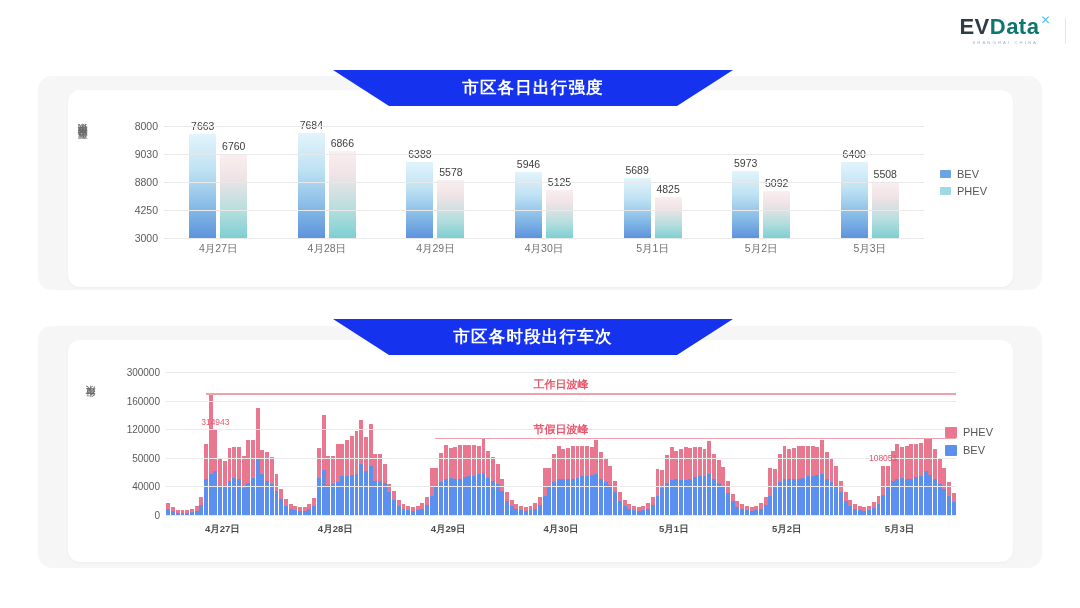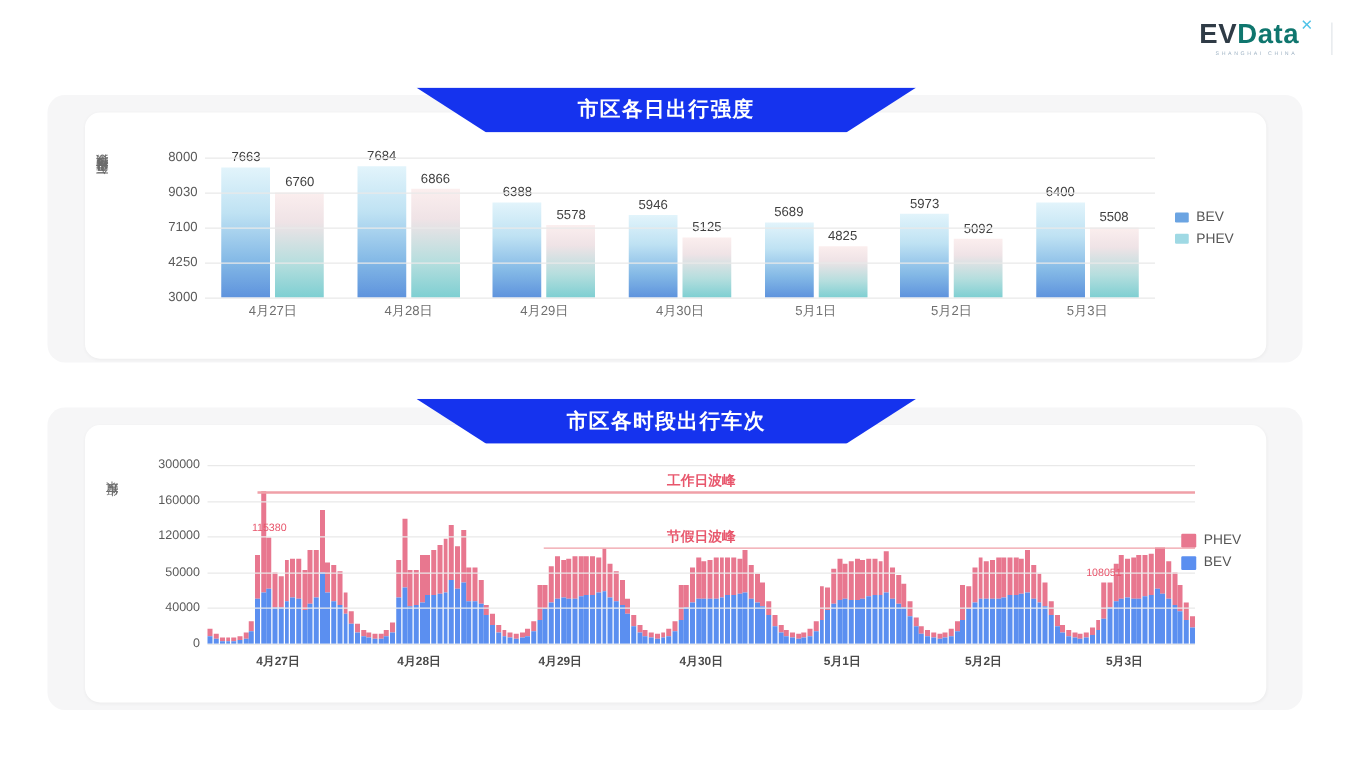--- a/index.html
+++ b/index.html
@@ -84,21 +84,21 @@
   }
   .c1-plot{position:absolute;left:96px;top:36px;width:760px;height:112px;}
   .c1-grid{position:absolute;left:0;right:0;height:1px;background:#e9e9e9;}
   .c1-ytick{
     position:absolute;right:calc(100% + 6px);
     font-size:10.5px;color:#5a5a5a;transform:translateY(-50%);
     white-space:nowrap;
   }
   .c1-groups{position:absolute;left:0;top:0;right:0;bottom:0;display:flex;}
   .c1-group{flex:1;position:relative;display:flex;justify-content:center;align-items:flex-end;gap:4px;}
-  .c1-bar{width:39px;position:relative;}
+  .c1-bar{width:27px;position:relative;}
   .c1-bar.bev {background:linear-gradient(180deg,#e2f4fb 0%,#bfe2f3 35%,#84b9e6 72%,#5e93dd 100%);}
   .c1-bar.phev{background:linear-gradient(180deg,#fbeeee 0%,#efe3e6 28%,#b5dede 68%,#7ecfd2 100%);}
   .c1-val{
     position:absolute;bottom:100%;left:50%;transform:translateX(-50%);
     font-size:10.5px;color:#404040;margin-bottom:2px;white-space:nowrap;
   }
   .c1-xlabels{position:absolute;left:96px;top:152px;width:760px;display:flex;}
   .c1-xlabel{flex:1;text-align:center;font-size:10.5px;color:#6f6f6f;}
   .c1-legend{position:absolute;right:26px;top:78px;display:flex;flex-direction:column;gap:5px;}
   .lg-item{display:flex;align-items:center;gap:6px;font-size:11px;color:#555;}
@@ -208,21 +208,21 @@
           <div class="c1-bar phev" style="height: 50.16%;">
             <div class="c1-val">5508</div>
           </div>
         </div>
       </div>
   <div class="c1-grid" style="top: 100%;"></div>
       <div class="c1-ytick" style="top: 100%;">3000</div>
       <div class="c1-grid" style="top: 75%;"></div>
       <div class="c1-ytick" style="top: 75%;">4250</div>
       <div class="c1-grid" style="top: 50%;"></div>
-      <div class="c1-ytick" style="top: 50%;">7100</div>
+      <div class="c1-ytick" style="top: 50%;">8800</div>
       <div class="c1-grid" style="top: 25%;"></div>
       <div class="c1-ytick" style="top: 25%;">9030</div>
       <div class="c1-grid" style="top: 0%;"></div>
       <div class="c1-ytick" style="top: 0%;">8000</div>
     </div>
   <div class="c1-xlabels" id="c1xlabels">
       <div class="c1-xlabel">4月27日</div>
       <div class="c1-xlabel">4月28日</div>
       <div class="c1-xlabel">4月29日</div>
       <div class="c1-xlabel">4月30日</div>
@@ -932,21 +932,21 @@
       <div class="c2-grid" style="top: 40%;"></div>
       <div class="c2-ytick" style="top: 40%;">120000</div>
       <div class="c2-grid" style="top: 20%;"></div>
       <div class="c2-ytick" style="top: 20%;">160000</div>
       <div class="c2-grid" style="top: 0%;"></div>
       <div class="c2-ytick" style="top: 0%;">300000</div>
       <div class="c2-annline" style="top: 14.7095%; left: 5%; width: 95%;"></div>
       <div class="c2-anntext" style="top: calc(14.7095% - 16px); left: 50%;">工作日波峰</div>
       <div class="c2-annline" style="top: 45.9745%; left: 34%; width: 66%;"></div>
       <div class="c2-anntext" style="top: calc(45.9745% - 16px); left: 50%;">节假日波峰</div>
-      <div class="c2-peaklabel" style="top: calc(40.5% - 13px); left: 6.25%;">115380</div>
+      <div class="c2-peaklabel" style="top: calc(40.5% - 13px); left: 6.25%;">314943</div>
       <div class="c2-peaklabel" style="top: calc(66% - 13px); left: 90.7738%;">108051</div>
     </div>
   <div class="c2-xlabels" id="c2xlabels">
       <div class="c2-xlabel">4月27日</div>
       <div class="c2-xlabel">4月28日</div>
       <div class="c2-xlabel">4月29日</div>
       <div class="c2-xlabel">4月30日</div>
       <div class="c2-xlabel">5月1日</div>
       <div class="c2-xlabel">5月2日</div>
       <div class="c2-xlabel">5月3日</div>

